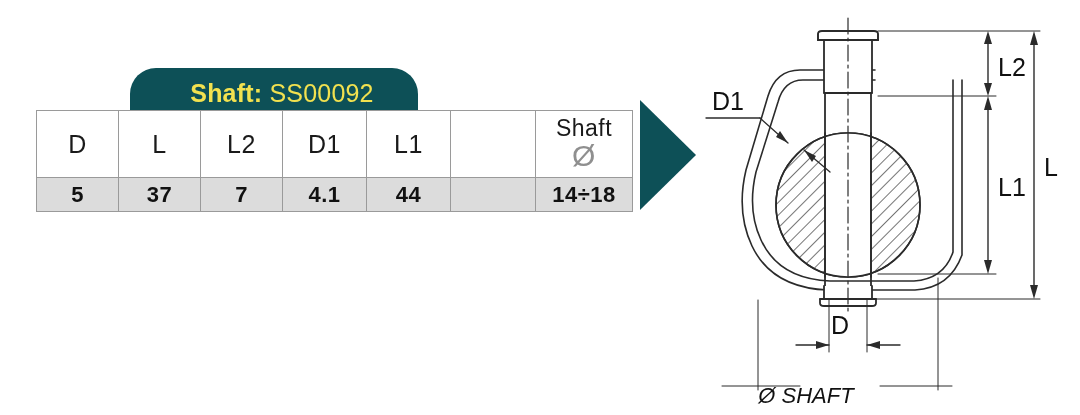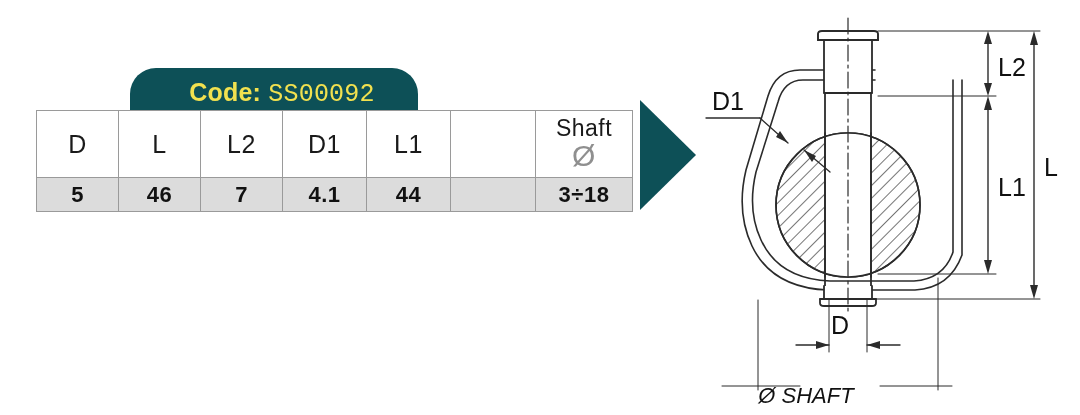--- a/index.html
+++ b/index.html
@@ -45,21 +45,20 @@
     color: #f2e14f;
     white-space: nowrap;
     line-height: 1;
     padding-left: 16px;
   }
   #code-banner .code-label {
     font-weight: bold;
   }
   #code-banner .code-value {
     font-weight: normal;
-    font-family: Liberation Mono, monospace;
   }
 
   #spec-table {
     position: absolute;
     left: 36px;
     top: 110px;
     width: 596px;
     border-collapse: collapse;
     table-layout: fixed;
   }
@@ -124,21 +123,21 @@
   }
   #drawing svg { display: block; }
 </style>
 </head>
 <body>
 
 <div id="spec-block">
 
   <div id="code-banner">
     <div class="code-line">
-      <span class="code-label">Code:</span>
+      <span class="code-label">Shaft:</span>
       <span class="code-value">SS00092</span>
     </div>
   </div>
 
   <table id="spec-table">
     <colgroup>
       <col style="width:82px">
       <col style="width:82px">
       <col style="width:82px">
       <col style="width:84px">
@@ -156,26 +155,26 @@
         <td></td>
         <td>
           <div class="shaft-head">
             <span class="shaft-word">Shaft</span>
             <span class="dia-sym">Ø</span>
           </div>
         </td>
       </tr>
       <tr class="data-row">
         <td>5</td>
-        <td>46</td>
+        <td>37</td>
         <td>7</td>
         <td>4.1</td>
         <td>44</td>
         <td></td>
-        <td>3÷18</td>
+        <td>14÷18</td>
       </tr>
     </tbody>
   </table>
 
   <div id="table-arrow"></div>
 </div>
 
 <div id="drawing">
 <svg width="380" height="415" viewBox="0 0 380 415" xmlns="http://www.w3.org/2000/svg">
   <defs>

